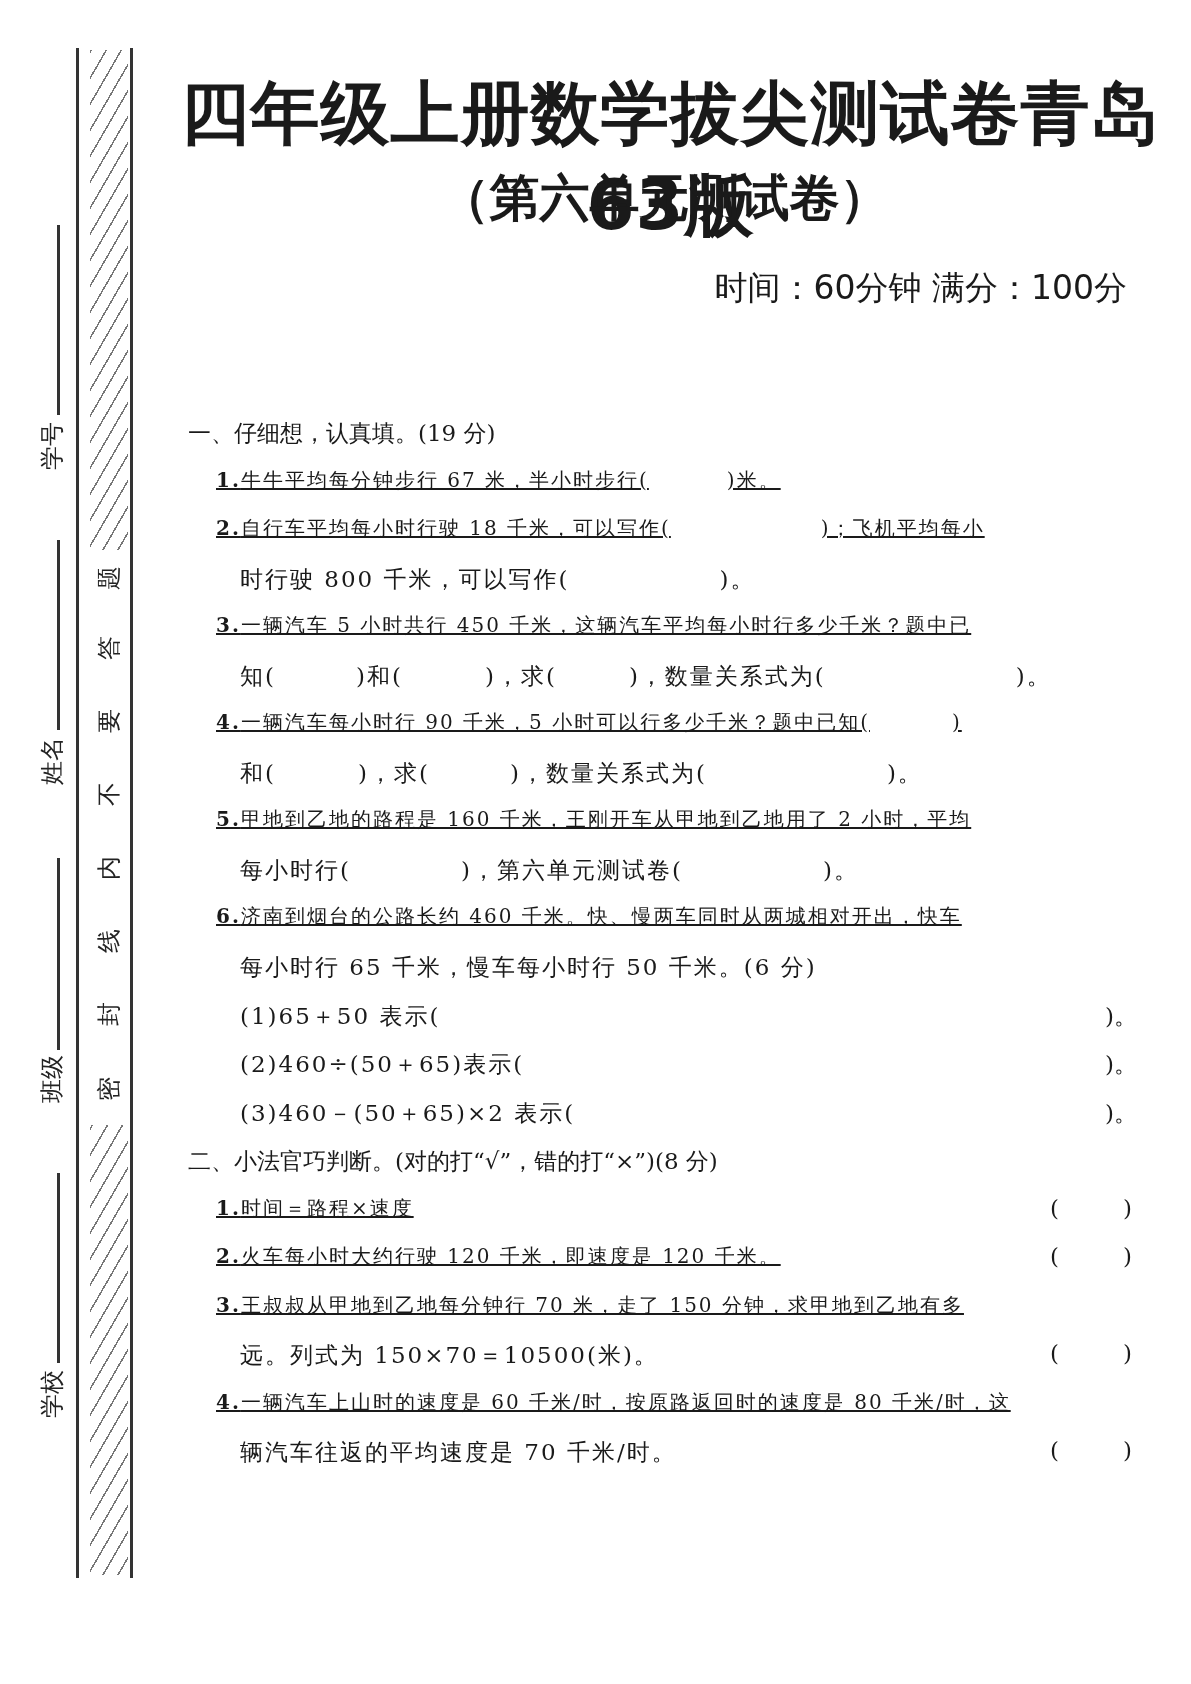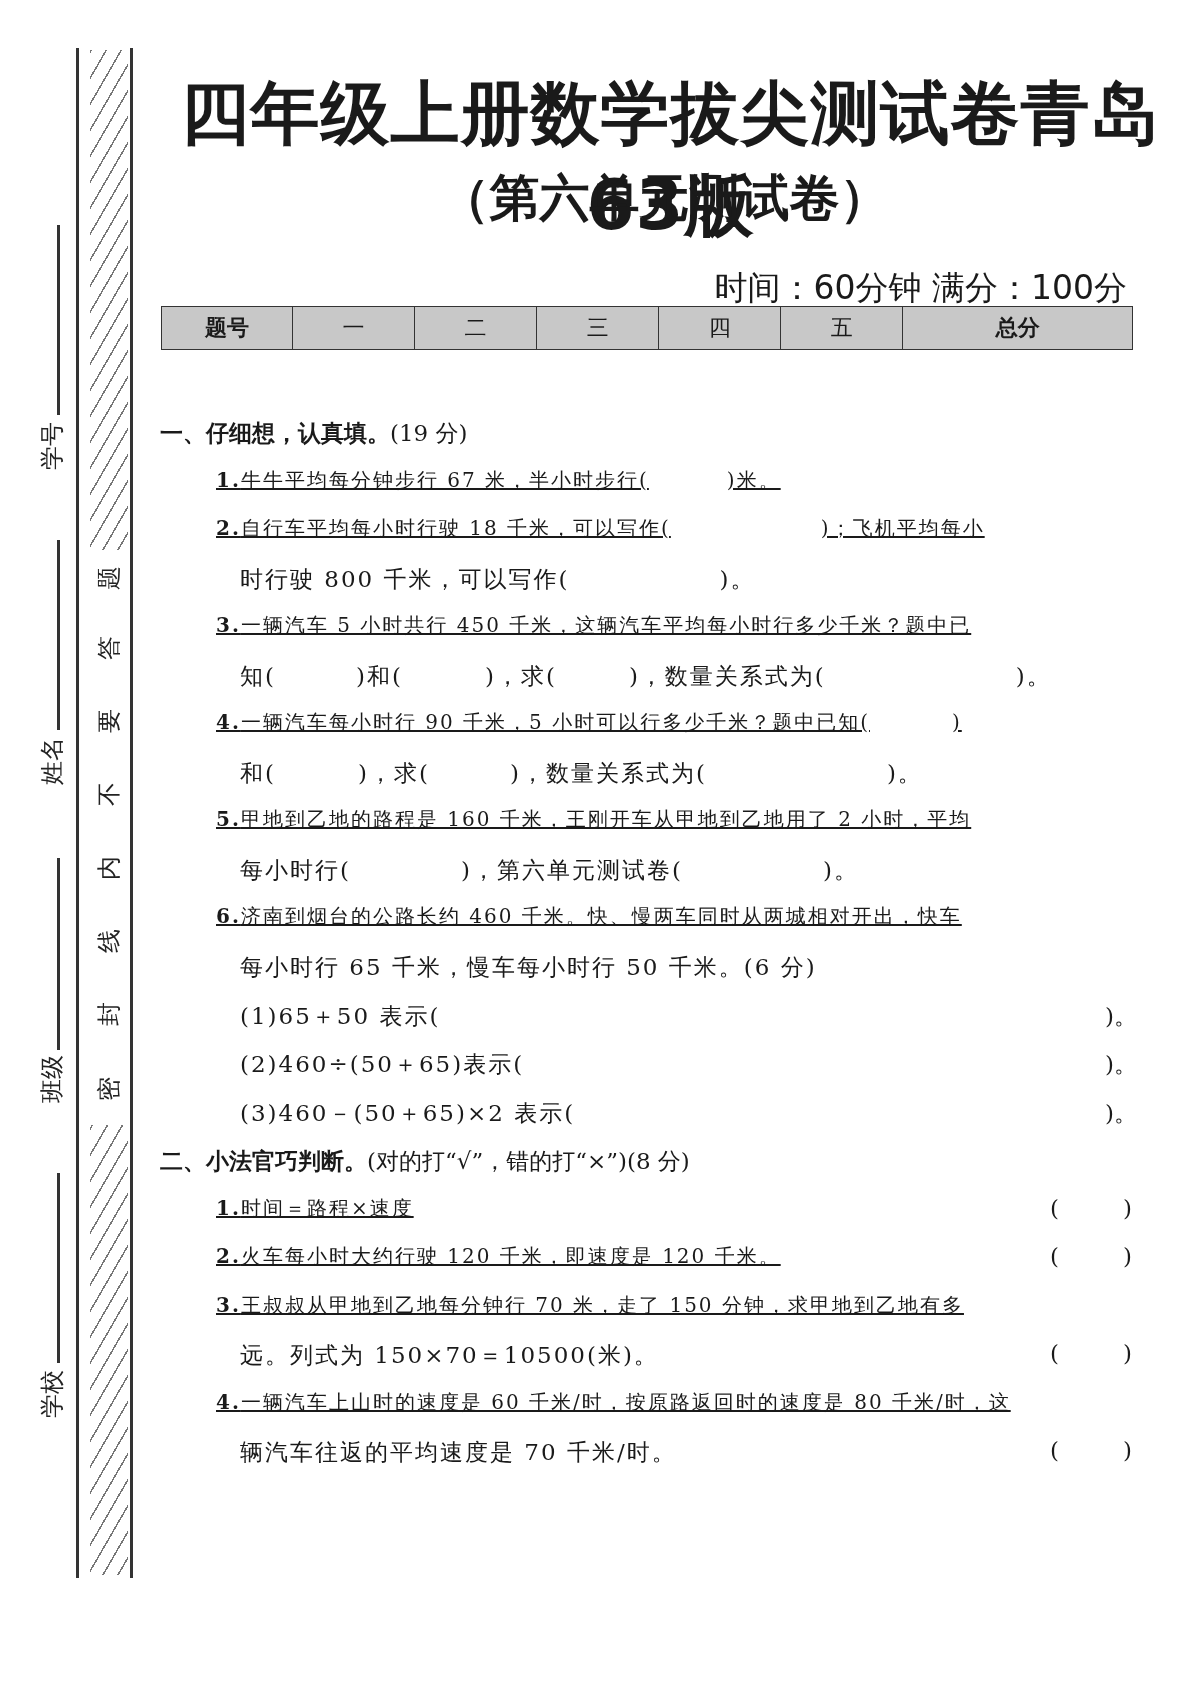--- a/index.html
+++ b/index.html
@@ -27,21 +27,21 @@
 
   table.score { position:absolute; left:161px; top:306px; width:972px; border-collapse:collapse;
                 font-size:22px; }
   table.score td { border:1.5px solid #333; height:40px; text-align:center; }
   table.score tr:first-child td { background:#c8c8c8; }
   table.score td.rowhead { background:#c8c8c8; font-weight:bold; width:128px; }
   table.score td.total { font-weight:bold; }
 
   
   .sec { position:absolute; left:160px; font-size:23px; }
-  .sec b { font-family:"DejaVu Sans","Liberation Sans",sans-serif; font-weight:bold; }
+  .sec b { font-family:"DejaVu Sans","Liberation Sans",sans-serif; font-weight:normal;margin-left:28px; }
   .q { position:absolute; left:216px; width:920px; font-size:20px; letter-spacing:2px; white-space:nowrap;text-decoration:underline; }
   .q .num { font-weight:bold; }
   .c { position:absolute; left:240px; font-size:23px; letter-spacing:2px; white-space:nowrap; }
   .blank { display:inline-block; }
   .rp { position:absolute; font-size:23px; }
   .judge { position:absolute; left:1050px; font-size:23px; width:82px; display:flex; justify-content:space-between; }
 </style>
 </head>
 <body>
 
@@ -72,29 +72,20 @@
   <div class="field-line" style="top:1173px;height:190px;"></div>
   <div class="field-label" style="top:1378px;">学校</div>
 </div>
 
 <div class="title sans">四年级上册数学拔尖测试卷青岛63版</div>
 <div class="subtitle sans">（第六单元测试卷）</div>
 <div class="meta sans">时间：60分钟  满分：100分</div>
 
 <table class="score sans">
   <tbody>
-      <tr>
-    <td class="rowhead">题号</td>
-    <td style="font-family:'DejaVu Serif',serif;">一</td>
-    <td style="font-family:'DejaVu Serif',serif;">二</td>
-    <td style="font-family:'DejaVu Serif',serif;">三</td>
-    <td style="font-family:'DejaVu Serif',serif;">四</td>
-    <td style="font-family:'DejaVu Serif',serif;">五</td>
-    <td class="total">总分</td>
-  </tr>
 </tbody>
   </table>
 
 <div class="sec" style="top:418px;">
   <b>一、仔细想，认真填。</b><span>(19 分)</span>
 </div>
 
 <div class="q" style="top:467px;">
   <span class="num">1.</span><span>牛牛平均每分钟步行 67 米，半小时步行(</span><span class="blank" style="width:78px;"></span><span>)米。</span>
 </div>

